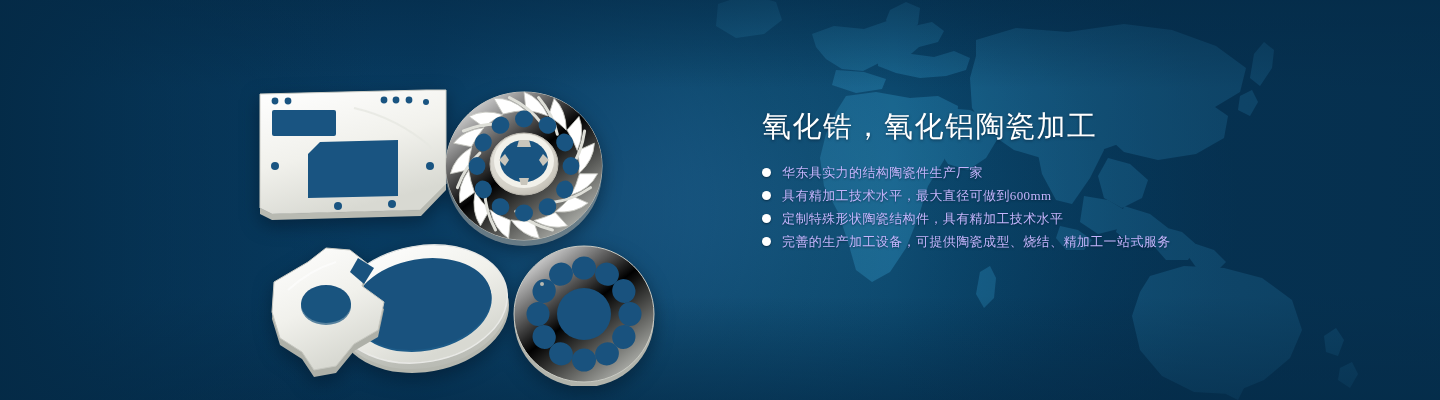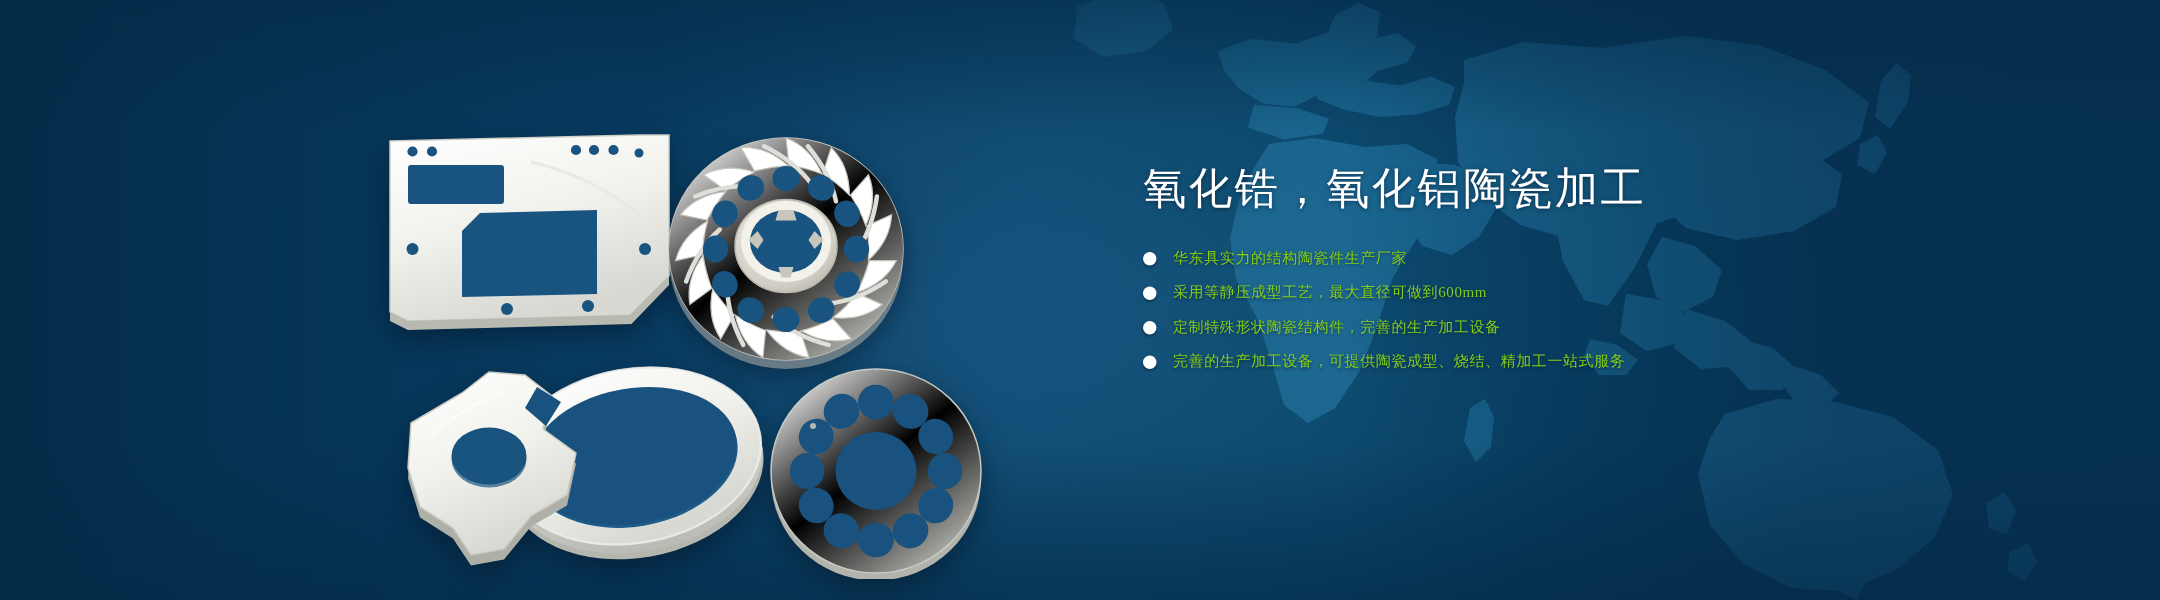--- a/index.html
+++ b/index.html
@@ -77,22 +77,22 @@
     height:17px;
   }
   .dot{
     width:9px;height:9px;border-radius:50%;
     background:#ffffff;
     flex:0 0 9px;
     margin-right:11px;
     box-shadow:0 1px 2px rgba(0,15,30,.5);
   }
   .btxt{
-    color:#84cc16;
-    font-size:10px;
+    color:#c4b5fd;
+    font-size:13px;
     line-height:17px;
     letter-spacing:.4px;
     white-space:nowrap;
     text-shadow:0 1px 2px rgba(0,18,36,.5);
   }
 </style>
 </head>
 <body>
 
 <div id="banner">
@@ -309,25 +309,25 @@
 
   <div id="copy">
     <h1 id="title">氧化锆，氧化铝陶瓷加工</h1>
     <ul class="bullets">
       <li>
         <span class="dot"></span>
         <span class="btxt">华东具实力的结构陶瓷件生产厂家</span>
       </li>
       <li>
         <span class="dot"></span>
-        <span class="btxt">采用等静压成型工艺，最大直径可做到600mm</span>
+        <span class="btxt">具有精加工技术水平，最大直径可做到600mm</span>
       </li>
       <li>
         <span class="dot"></span>
-        <span class="btxt">定制特殊形状陶瓷结构件，完善的生产加工设备</span>
+        <span class="btxt">定制特殊形状陶瓷结构件，具有精加工技术水平</span>
       </li>
       <li>
         <span class="dot"></span>
         <span class="btxt">完善的生产加工设备，可提供陶瓷成型、烧结、精加工一站式服务</span>
       </li>
     </ul>
   </div>
 
 </div>
 

